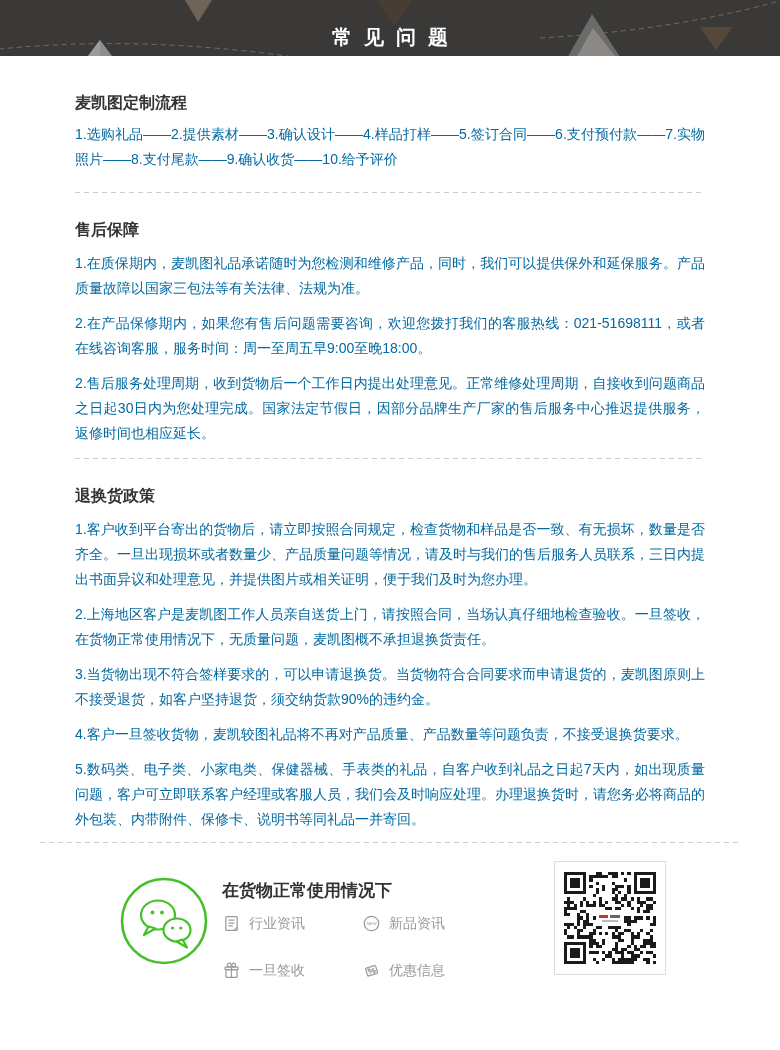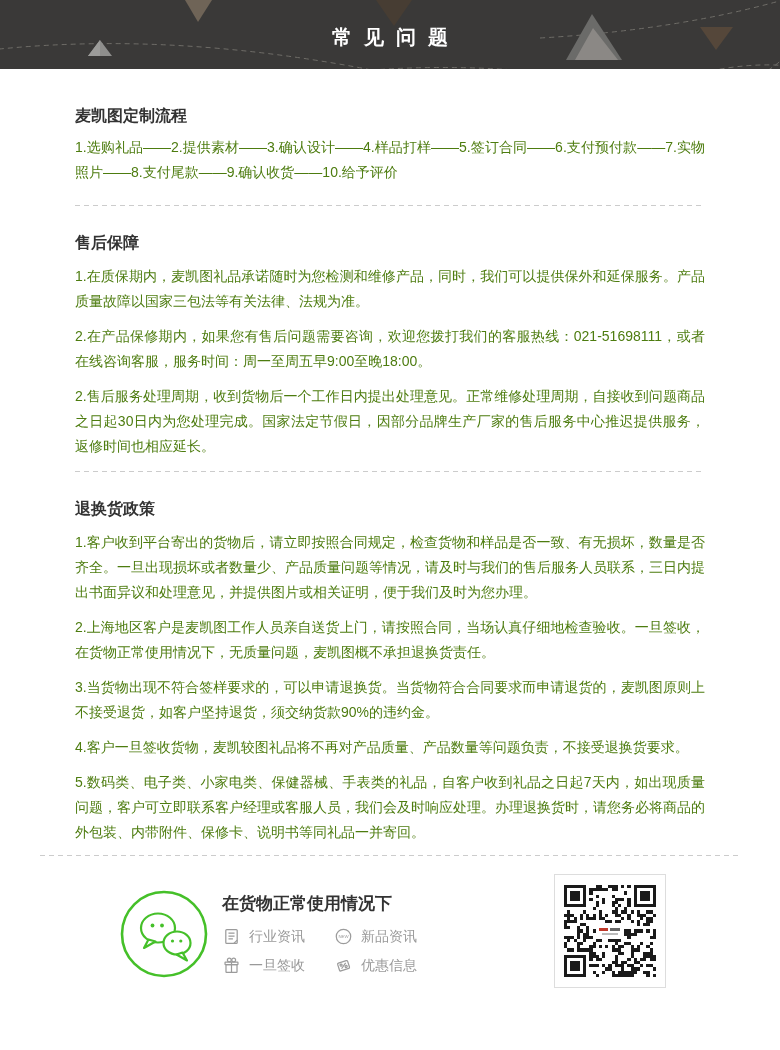--- a/index.html
+++ b/index.html
@@ -3,59 +3,59 @@
 <meta charset="utf-8">
 <style>
   html,body{margin:0;padding:0;}
   body{
     width:780px;height:1050px;overflow:hidden;background:#fff;
     font-family:"Liberation Sans","DejaVu Sans",sans-serif;
     -webkit-font-smoothing:antialiased;
   }
   
   .banner{
-    position:relative;height:69px;background:#3a3938;overflow:hidden;
+    position:relative;height:56px;background:#3a3938;overflow:hidden;
   }
   .banner svg.deco{position:absolute;left:0;top:0;}
   .banner h1{
     position:absolute;left:0;top:0;width:100%;margin:0;
     line-height:74px;text-align:center;
     color:#ffffff;font-size:20px;font-weight:bold;
     letter-spacing:12px;text-indent:12px;
   }
   
   .content{padding:0 75px;}
   .section{margin-top:26px;}
   .section.first{margin-top:36px;}
   .section h2{
     margin:0;font-size:16px;font-weight:bold;color:#333333;line-height:22px;
   }
   .section p{
-    margin:10px 0 0;font-size:14px;line-height:25px;color:#4d7c0f;
+    margin:10px 0 0;font-size:14px;line-height:25px;color:#0369a1;
     text-align:justify;
   }
   .section.first p{margin-top:8px;}
   .divider{
     height:1px;margin-top:20px;
     background:repeating-linear-gradient(90deg,#cccccc 0 5px,transparent 5px 9px);
   }
   .divider.mid{margin-top:12px;}
   .divider.wide{margin:10px -35px 0;}
   
   .footer{
     display:flex;align-items:flex-start;
     margin-top:18px;padding-left:45px;
   }
   .wechat-logo{flex:0 0 auto;margin-top:16px;}
   .wechat-info{margin-left:14px;margin-top:2px;width:300px;}
   .wechat-info h3{
     margin:16px 0 12px;font-size:17px;font-weight:bold;color:#333333;
   }
   .feature-grid{
-    display:grid;grid-template-columns:112px auto;row-gap:10px;column-gap:0;
+    display:grid;grid-template-columns:112px auto;row-gap:10px;column-gap:0;gap:28px;
   }
   .feature{display:flex;align-items:center;}
   .feature .f-icon{flex:0 0 auto;display:inline-flex;}
   .feature .f-label{margin-left:8px;font-size:14px;color:#999999;white-space:nowrap;}
   .qr-box{
     margin-left:auto;margin-right:39px;
     width:110px;height:112px;border:1px solid #dddddd;background:#fff;
     display:flex;align-items:center;justify-content:center;
   }
   .qr-box svg{shape-rendering:crispEdges;}

